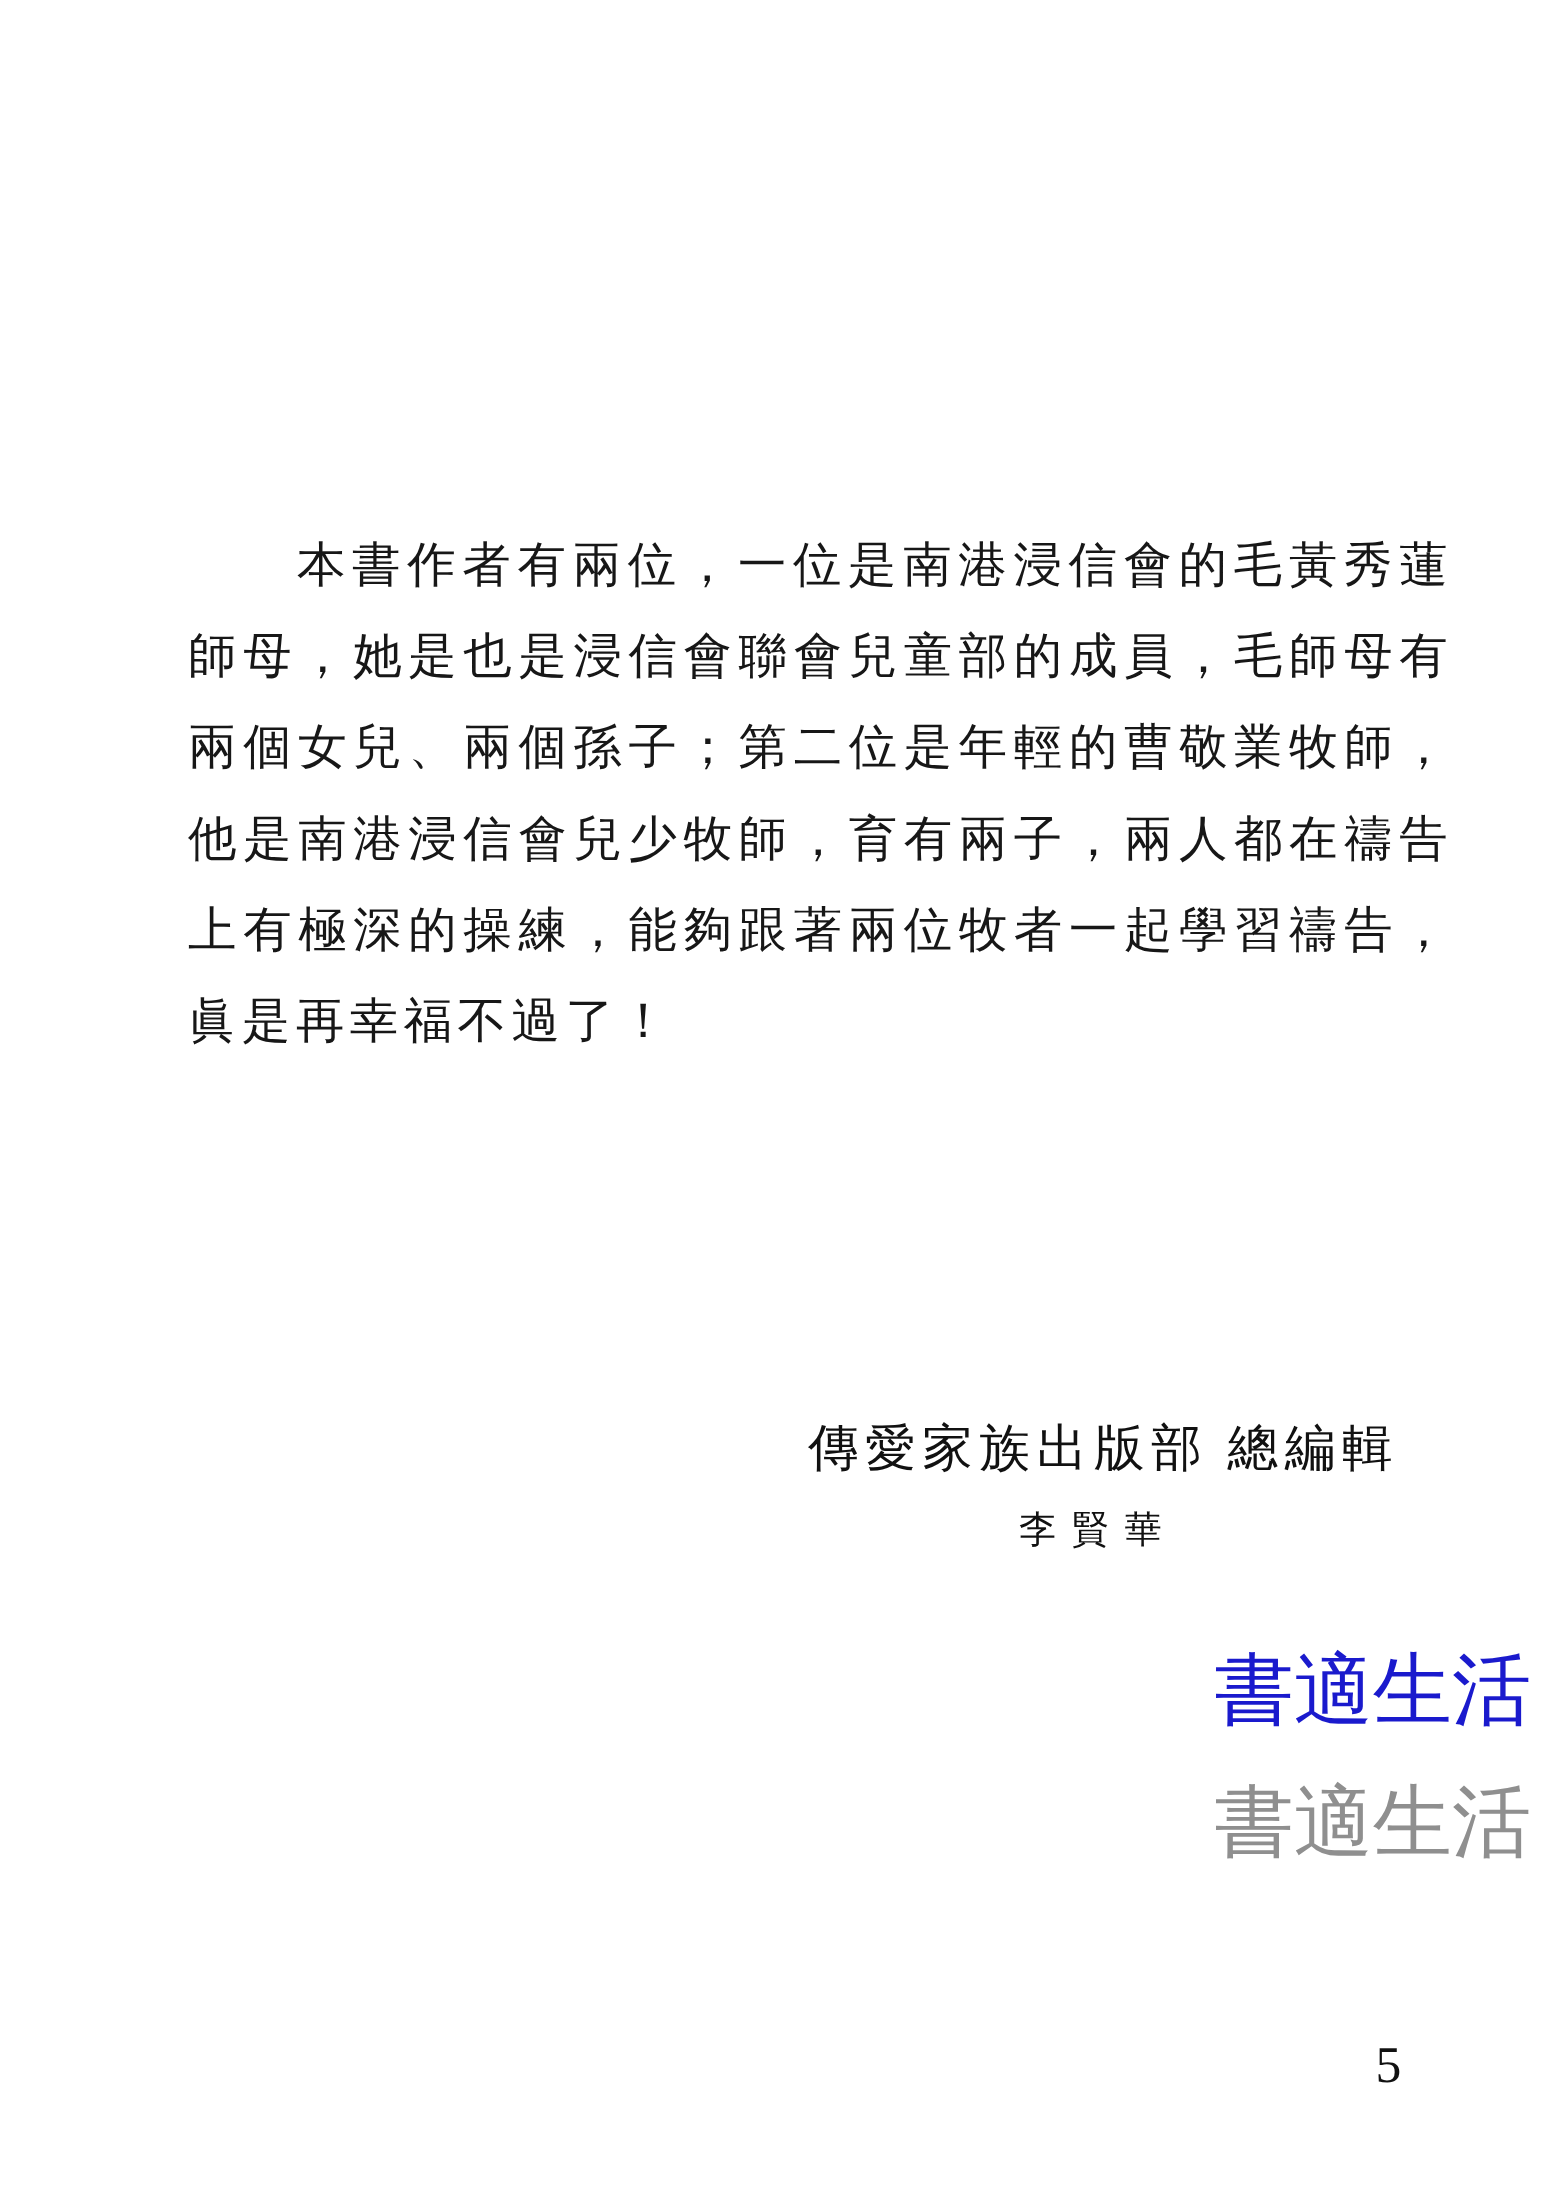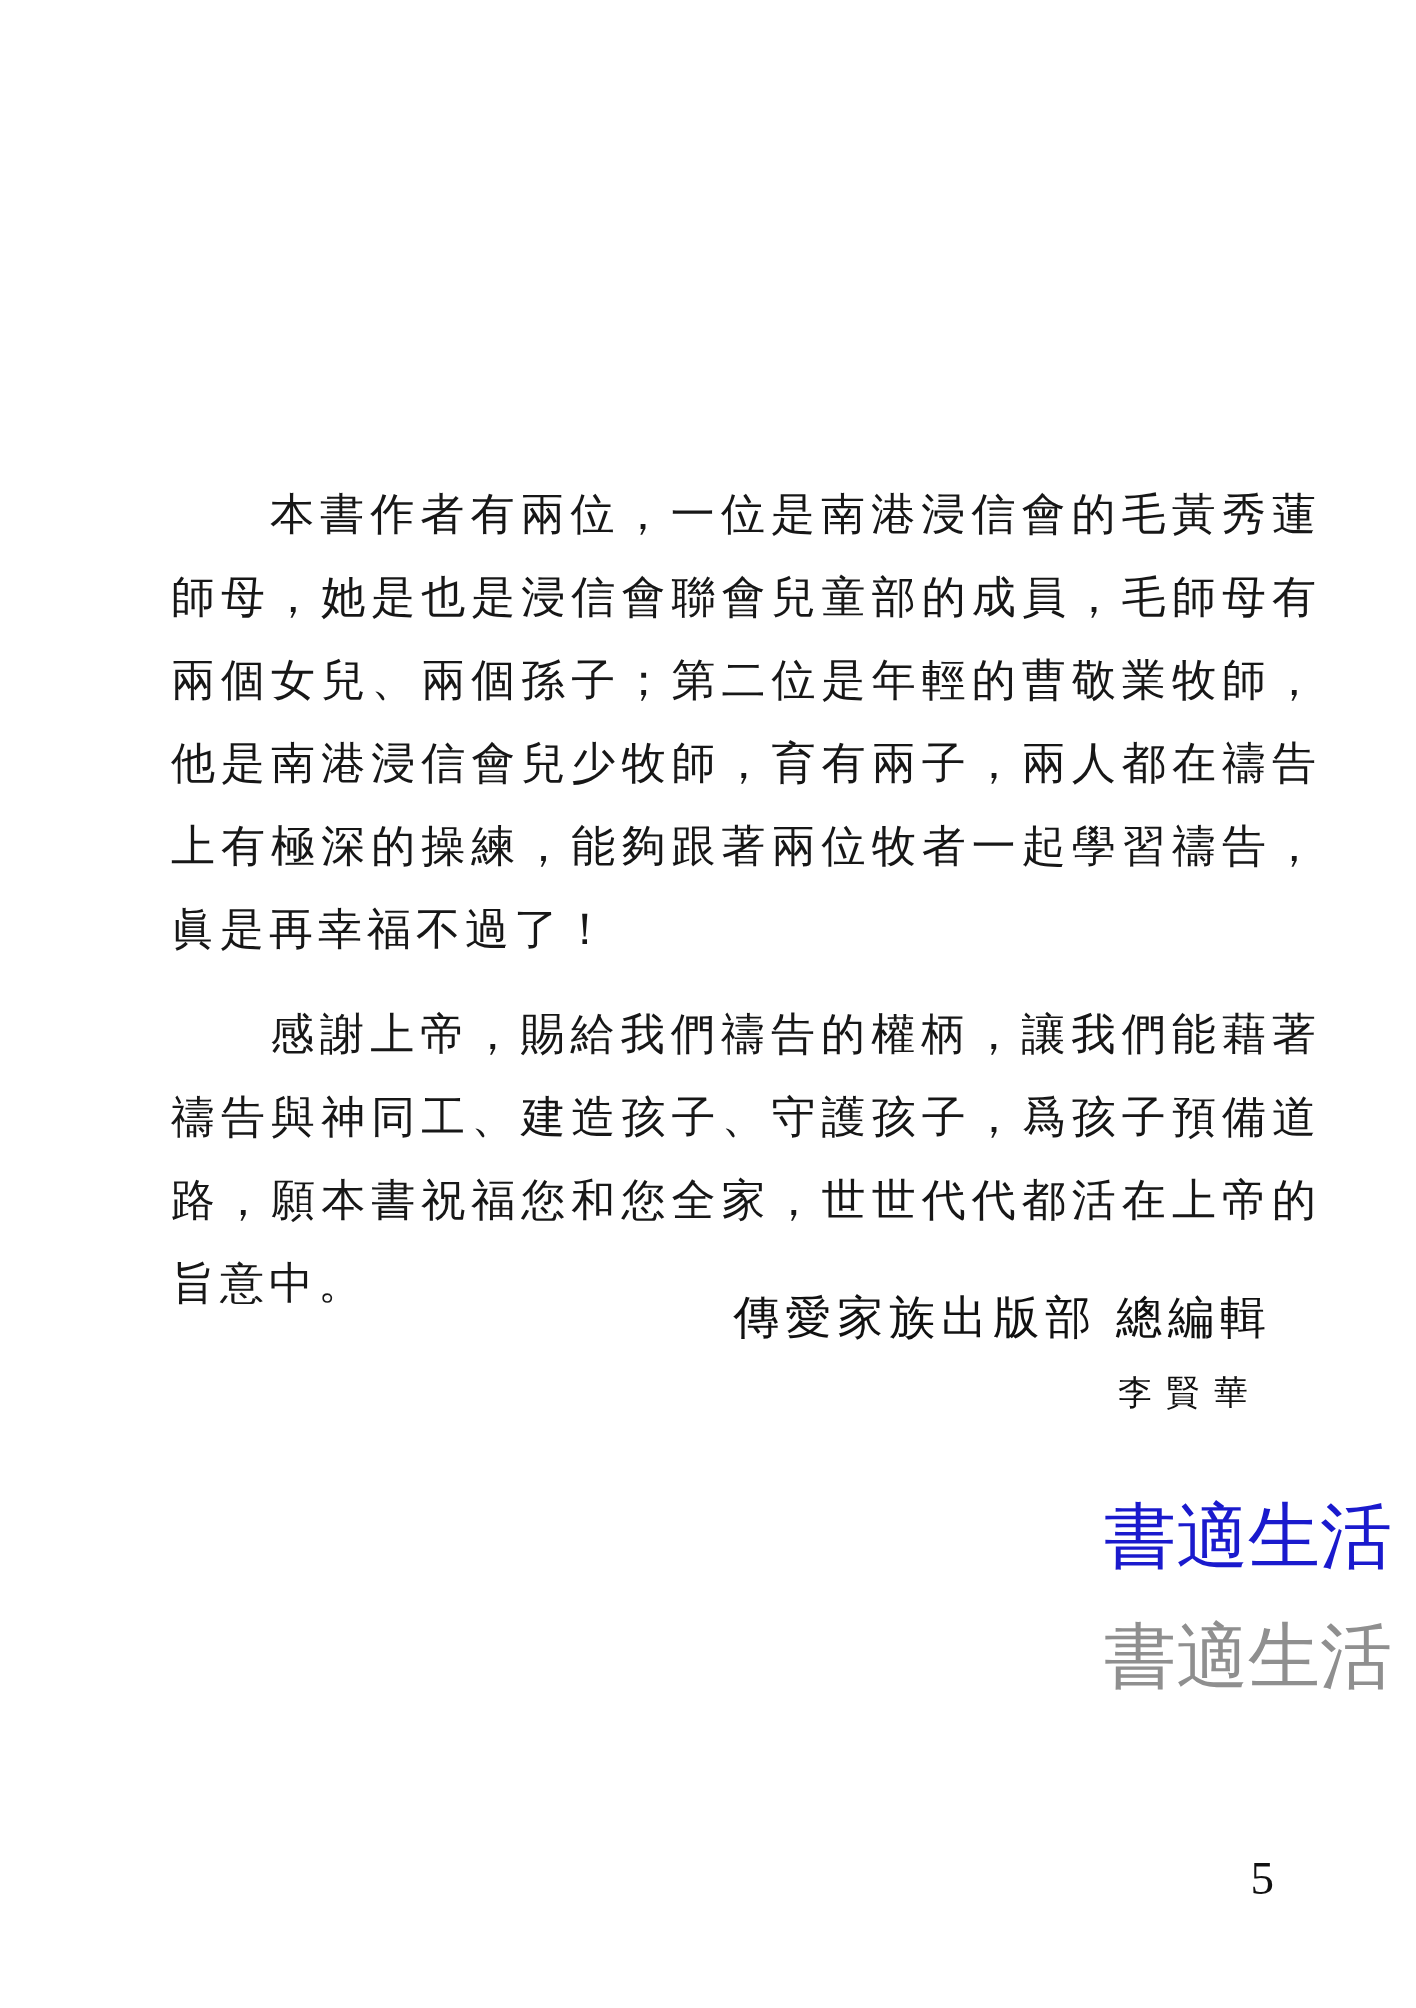--- a/index.html
+++ b/index.html
@@ -32,23 +32,23 @@
     margin: 0;
     text-indent: 2.25em;
   }
   .body-text p + p {
     margin-top: 22px;
   }
   .signature {
     position: absolute;
     top: 1288px;
     right: 180px;
-    text-align: right;
+    text-align: center;
     color: #111111;
-    font-family: Liberation Sans, sans-serif;
+    font-family: Liberation Serif, serif;
   }
   .signature .sig-title {
     font-size: 46px;
     line-height: 58px;
     letter-spacing: 6px;
     white-space: nowrap;
   }
   .signature .sig-name {
     margin-top: 16px;
     padding-right: 10px;
@@ -82,21 +82,20 @@
     line-height: 52px;
   }
 </style>
 </head>
 <body>
 
 <div class="page">
 
   <div class="body-text">
     <p>本書作者有兩位，一位是南港浸信會的毛黃秀蓮師母，她是也是浸信會聯會兒童部的成員，毛師母有兩個女兒、兩個孫子；第二位是年輕的曹敬業牧師，他是南港浸信會兒少牧師，育有兩子，兩人都在禱告上有極深的操練，能夠跟著兩位牧者一起學習禱告，眞是再幸福不過了！</p>
-    <p>感謝上帝，賜給我們禱告的權柄，讓我們能藉著禱告與神同工、建造孩子、守護孩子，爲孩子預備道路，願本書祝福您和您全家，世世代代都活在上帝的旨意中。</p>
   </div>
 
   <div class="signature">
     <div class="sig-title">傳愛家族出版部  總編輯</div>
     <div class="sig-name">李賢華</div>
   </div>
 
   <div class="brand brand-primary" style="color: rgb(26, 26, 205);">書適生活</div>
 
   <div class="brand brand-secondary" style="color: rgb(143, 143, 143);">書適生活</div>

